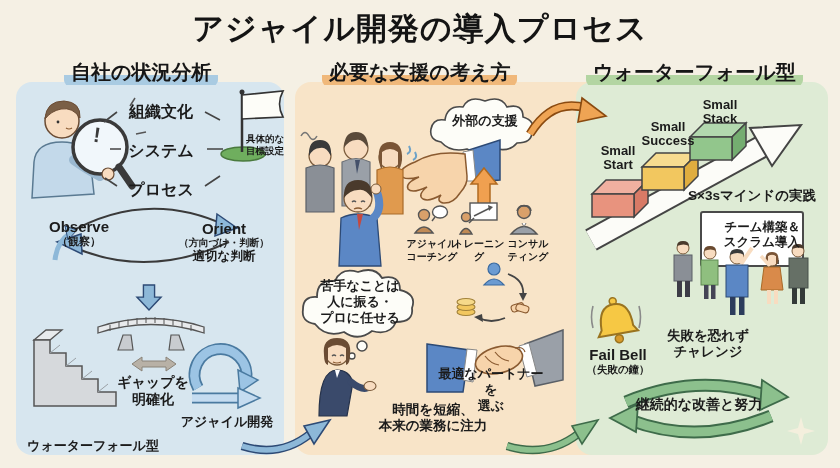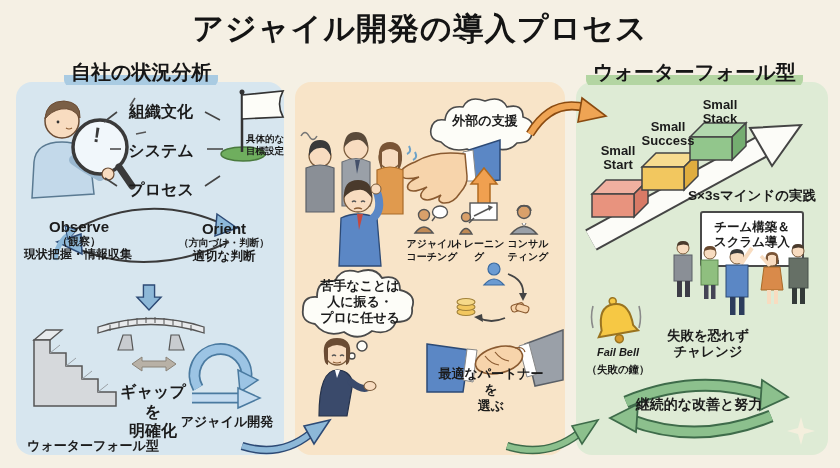--- a/index.html
+++ b/index.html
@@ -3,36 +3,37 @@
 <meta charset="utf-8">
 <style>
   html,body{margin:0;padding:0;}
   body{background:#e9e4d8;font-family:"Liberation Sans","DejaVu Sans",sans-serif;}
   .canvas{position:relative;width:840px;height:468px;background:#f5f0e4;overflow:hidden;color:#1b1b1b;}
   .abs{position:absolute;}
   .t{position:absolute;white-space:pre-line;font-weight:700;text-align:center;line-height:1.22;color:#1b1b1b;}
   .title{position:absolute;top:8px;left:0;width:100%;text-align:center;font-size:31px;font-weight:900;letter-spacing:1px;color:#141414;}
   .panel{position:absolute;top:82px;height:373px;border-radius:16px;}
   .p-blue{left:16px;width:268px;background:#d7e6ef;}
-  .p-orange{left:295px;width:270px;background:#f8e4c8;}
+  .p-orange{left:295px;width:270px;background:#f8e4c8;padding-left:40px;}
   .p-green{left:576px;width:252px;background:#deebd5;}
   .phead{position:absolute;top:59px;font-size:20px;font-weight:900;z-index:4;padding:0 7px;border-radius:6px;color:#161616;}
   .hl-b{background:linear-gradient(transparent 58%, #a9cbe2 58%, #a9cbe2 96%, transparent 96%);}
   .hl-o{background:linear-gradient(transparent 58%, #f0b87a 58%, #f0b87a 96%, transparent 96%);}
   .hl-g{background:linear-gradient(transparent 58%, #b3d5a2 58%, #b3d5a2 96%, transparent 96%);}
   svg{display:block;overflow:visible;}
 </style>
 </head>
 <body>
 
 <div class="canvas">
 
   <div class="title">アジャイル開発の導入プロセス</div>
 
   <div class="phead hl-b" style="left:64px;">自社の状況分析</div>
+  <div class="phead hl-o" style="left:322px;">必要な支援の考え方</div>
   <div class="phead hl-g" style="left:586px;">ウォーターフォール型</div>
 
   <section class="panel p-blue">
 
     <svg class="abs" style="left:2px;top:8px;" width="122" height="142" viewBox="0 0 122 142">
       <path d="M16,72 Q18,52 44,52 Q66,52 72,68 L76,104 L14,108 Z" fill="#c3d9ea" stroke="#5a7a92" stroke-width="1.5"></path>
       <circle cx="44" cy="31" r="17" fill="#f8dcc0" stroke="#6b4c34" stroke-width="1.5"></circle>
       <path d="M27,29 Q28,11 46,11 Q63,12 62,28 Q55,17 43,19 Q33,21 27,29 Z" fill="#7a5f46" stroke="#6b4c34" stroke-width="1"></path>
       <circle cx="40" cy="32" r="1.4" fill="#333"></circle>
       <path d="M48,38 q3,2 6,0" fill="none" stroke="#8a5a30" stroke-width="1.2"></path>
@@ -65,41 +66,40 @@
       <path d="M26,50 Q105,4 186,42" fill="none" stroke="#3a3a3a" stroke-width="2"></path>
       <polygon points="176,30 196,44 174,52" fill="#8db8d8" stroke="#2d4a75" stroke-width="1.5"></polygon>
       <path d="M188,58 Q105,96 30,62" fill="none" stroke="#3a3a3a" stroke-width="2"></path>
       <polygon points="40,50 16,58 41,70" fill="#8db8d8" stroke="#2d4a75" stroke-width="1.5"></polygon>
       <path d="M14,76 Q16,58 28,50" fill="none" stroke="#8db8d8" stroke-width="5"></path>
       <polygon points="24,42 36,46 27,56" fill="#8db8d8" stroke="#2d4a75" stroke-width="1"></polygon>
     </svg>
 
     <div class="t" style="left:26px;top:136px;width:74px;font-size:15px;font-weight:900;">Observe</div>
     <div class="t" style="left:30px;top:153px;width:66px;font-size:11px;">（観察）</div>
-    <div class="t" style="left:6px;top:165px;width:112px;font-size:12px;font-weight:800;">現状把握・情報収集</div>
 
     <div class="t" style="left:176px;top:138px;width:64px;font-size:15px;font-weight:900;">Orient</div>
     <div class="t" style="left:156px;top:155px;width:104px;font-size:10px;">（方向づけ・判断）</div>
     <div class="t" style="left:166px;top:167px;width:84px;font-size:12.5px;font-weight:800;">適切な判断</div>
 
     <svg class="abs" style="left:120px;top:202px;" width="26" height="28" viewBox="0 0 28 28">
       <polygon points="8,0 20,0 20,13 27,13 14,27 1,13 8,13" fill="#8db8d8" stroke="#2d4a75" stroke-width="1.5"></polygon>
     </svg>
 
     <svg class="abs" style="left:80px;top:228px;" width="110" height="42" viewBox="0 0 110 42">
       <polygon points="22,40 27,25 35,25 37,40" fill="#c9ccd0" stroke="#555" stroke-width="1.2"></polygon>
       <polygon points="73,40 75,25 83,25 88,40" fill="#c9ccd0" stroke="#555" stroke-width="1.2"></polygon>
       <path d="M2,17 Q55,0 108,17 L108,23 Q55,6 2,23 Z" fill="#e8eaec" stroke="#555" stroke-width="1.3"></path>
       <path d="M14,15 v6 M23,12 v6 M32,9.5 v6 M41,8 v6 M50,7 v6 M59,7 v6 M68,8 v6 M77,9.5 v6 M86,12 v6 M95,15 v6" stroke="#555" stroke-width="1"></path>
     </svg>
 
     <svg class="abs" style="left:116px;top:274px;" width="44" height="16" viewBox="0 0 44 16">
       <polygon points="0,8 10,1 10,5 34,5 34,1 44,8 34,15 34,11 10,11 10,15" fill="#b8b1a6" stroke="#8a8378" stroke-width="1"></polygon>
     </svg>
-    <div class="t" style="left:100px;top:292px;width:74px;font-size:16px;font-weight:800;margin-top:8px;">ギャップを
+    <div class="t" style="left:100px;top:292px;width:74px;font-size:14px;font-weight:800;">ギャップを
 明確化</div>
 
     <svg class="abs" style="left:14px;top:240px;" width="92" height="88" viewBox="0 0 92 88">
       <polygon points="4,18 16,8 32,8 20,18" fill="#e8ebed" stroke="#555" stroke-width="1.3"></polygon>
       <path d="M4,84 L4,18 L20,18 L20,31 L36,31 L36,44 L52,44 L52,57 L68,57 L68,70 L86,70 L86,84 Z" fill="#d6d9dc" stroke="#555" stroke-width="1.5"></path>
       <path d="M20,31 l10,-8 M36,44 l10,-8 M52,57 l10,-8 M68,70 l10,-8" stroke="#9aa0a5" stroke-width="1"></path>
     </svg>
     <div class="t" style="left:0px;top:332px;width:154px;font-size:13px;font-weight:800;margin-top:24px;">ウォーターフォール型</div>
 
     <svg class="abs" style="left:168px;top:254px;" width="78" height="74" viewBox="0 0 78 74">
@@ -218,20 +218,22 @@
       <polygon points="40,49 50,50 46,82 36,80" fill="#fff" stroke="#888" stroke-width="1"></polygon>
       <polygon points="136,30 98,44 108,86 136,80" fill="#9aa0a8" stroke="#5a5f66" stroke-width="1.5"></polygon>
       <polygon points="92,46 102,43 110,74 100,77" fill="#fff" stroke="#888" stroke-width="1"></polygon>
       <ellipse cx="72" cy="60" rx="24" ry="13" transform="rotate(-14 72 60)" fill="#f7d4ab" stroke="#8a5a30" stroke-width="1.6"></ellipse>
       <path d="M58,56 q6,8 14,9 M68,52 q6,8 14,9" fill="none" stroke="#8a5a30" stroke-width="1.2"></path>
       <path d="M88,48 q8,-2 10,4" fill="none" stroke="#8a5a30" stroke-width="1.2"></path>
     </svg>
     <div class="t" style="left:138px;top:284px;width:116px;font-size:13px;font-weight:800;">最適なパートナーを
 選ぶ</div>
 
+    <div class="t" style="left:58px;top:320px;width:160px;font-size:13.5px;font-weight:800;">時間を短縮、
+本来の業務に注力</div>
   </section>
 
   <section class="panel p-green">
 
     <svg class="abs" style="left:0px;top:8px;" width="250" height="160" viewBox="0 0 250 160">
       <line x1="15" y1="150" x2="185" y2="57" stroke="#444" stroke-width="24"></line>
       <line x1="15" y1="150" x2="185" y2="57" stroke="#fcfcf8" stroke-width="20"></line>
       <polygon points="174,38 196,76 225,35" fill="#fcfcf8" stroke="#444" stroke-width="2"></polygon>
       <g>
         <polygon points="16,104 30,90 72,90 58,104" fill="#f0b0a0" stroke="#444" stroke-width="1.5"></polygon>
@@ -281,32 +283,32 @@
       <path d="M99,56 L90,46" stroke="#f8dcc0" stroke-width="3.5"></path>
       <polygon points="93,57 109,57 112,80 90,80" fill="#d98a4a" stroke="#a86a28" stroke-width="1"></polygon>
       <rect x="96" y="80" width="4" height="14" fill="#f8dcc0"></rect>
         <rect x="103" y="80" width="4" height="14" fill="#f8dcc0"></rect>
       <circle cx="127" cy="41" r="6" fill="#f8dcc0" stroke="#7a5a3a" stroke-width="1"></circle>
       <path d="M121,39 Q121,34 127,34 Q133,34 133,39 Q128,36 121,39 Z" fill="#4a3a2c"></path>
       <rect x="118" y="48" width="19" height="30" fill="#667066" stroke="#46504a" stroke-width="1"></rect>
       <rect x="121" y="78" width="5" height="16" fill="#333a38"></rect>
         <rect x="129" y="78" width="5" height="16" fill="#333a38"></rect>
     </svg>
-    <div class="t" style="left:128px;top:138px;width:96px;font-size:12.5px;font-weight:800;">チーム構築＆
+    <div class="t" style="left:128px;top:138px;width:96px;font-size:12.5px;font-weight:800;text-align:right;">チーム構築＆
 スクラム導入</div>
 
     <svg class="abs" style="left:14px;top:210px;" width="52" height="56" viewBox="0 0 52 56">
       <g transform="rotate(-10 26 28)">
         <circle cx="26" cy="9" r="3.5" fill="#f6c844" stroke="#9a7420" stroke-width="1.5"></circle>
         <path d="M10,36 Q10,12 26,12 Q42,12 42,36 L46,42 L6,42 Z" fill="#f6c844" stroke="#9a7420" stroke-width="2"></path>
         <circle cx="26" cy="47" r="4" fill="#d89a2a" stroke="#9a7420" stroke-width="1.5"></circle>
       </g>
       <path d="M3,14 Q0,25 3,36 M49,14 Q52,25 49,36" fill="none" stroke="#8a8a8a" stroke-width="1.6"></path>
     </svg>
-    <div class="t" style="left:6px;top:264px;width:72px;font-size:11px;font-weight:900;font-style:italic;">Fail Bell</div>
+    <div class="t" style="left:6px;top:264px;width:72px;font-size:15px;font-weight:900;">Fail Bell</div>
     <div class="t" style="left:2px;top:281px;width:80px;font-size:10.5px;">（失敗の鐘）</div>
     <div class="t" style="left:80px;top:246px;width:104px;font-size:13.5px;font-weight:700;">失敗を恐れず
 チャレンジ</div>
 
     <svg class="abs" style="left:30px;top:288px;" width="185" height="75" viewBox="0 0 185 75">
       <path d="M20,32 Q92,2 162,26" fill="none" stroke="#3e6b4a" stroke-width="13"></path>
       <path d="M20,32 Q92,2 162,26" fill="none" stroke="#8cc08d" stroke-width="9"></path>
       <polygon points="156,10 182,27 154,40" fill="#8cc08d" stroke="#3e6b4a" stroke-width="1.8"></polygon>
       <path d="M165,46 Q92,76 24,50" fill="none" stroke="#3e6b4a" stroke-width="13"></path>
       <path d="M165,46 Q92,76 24,50" fill="none" stroke="#8cc08d" stroke-width="9"></path>

